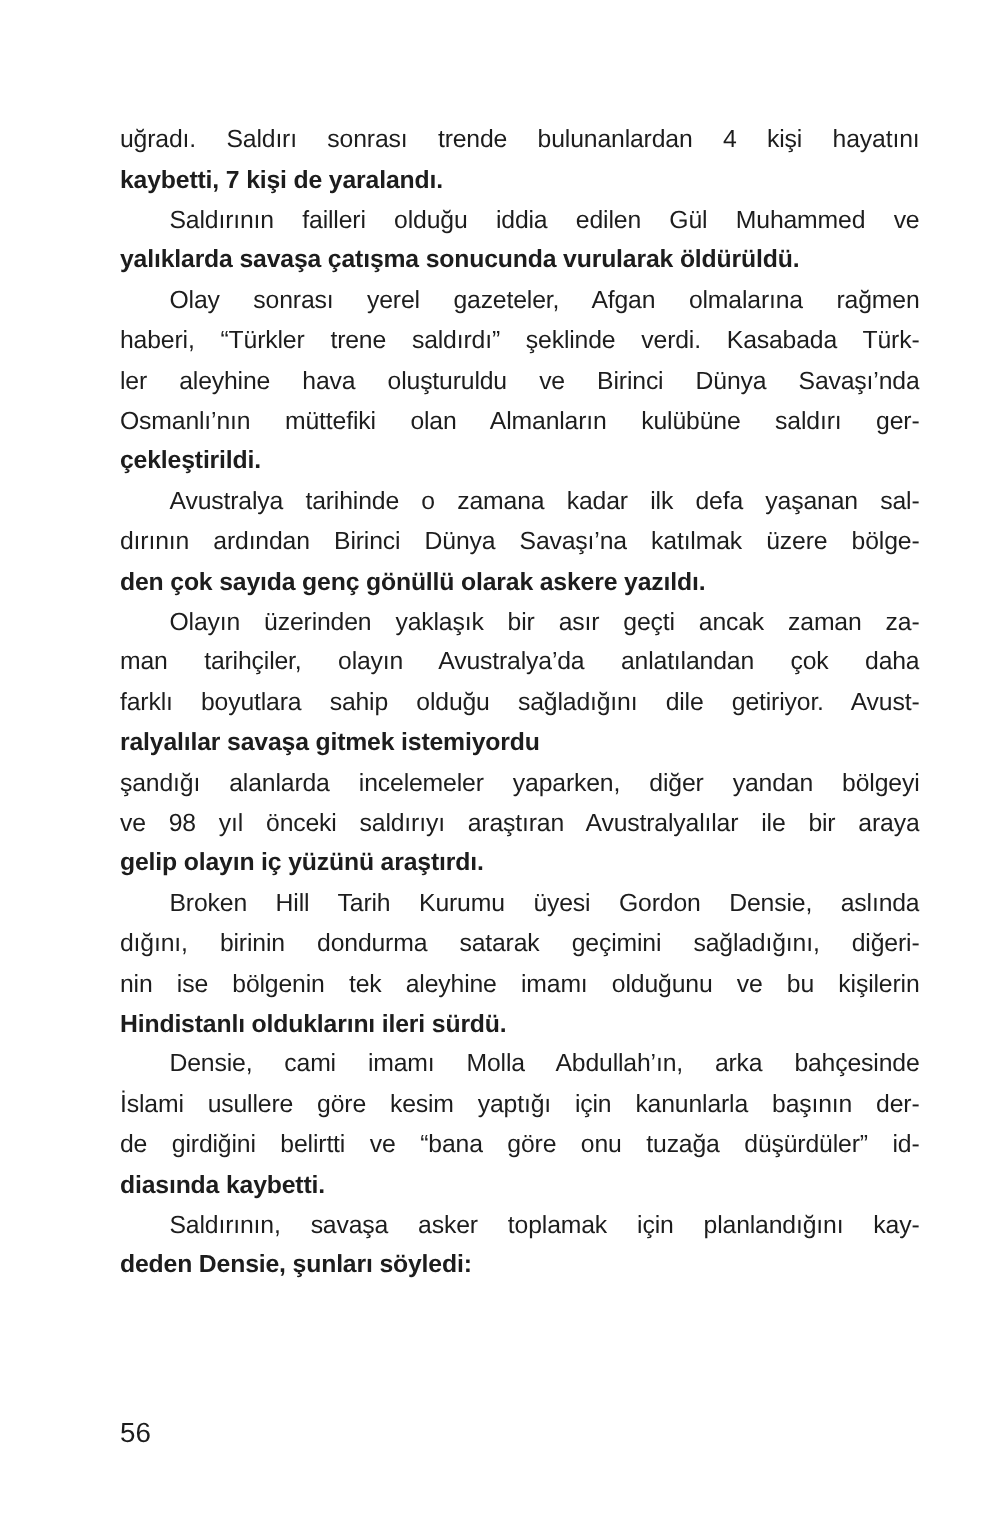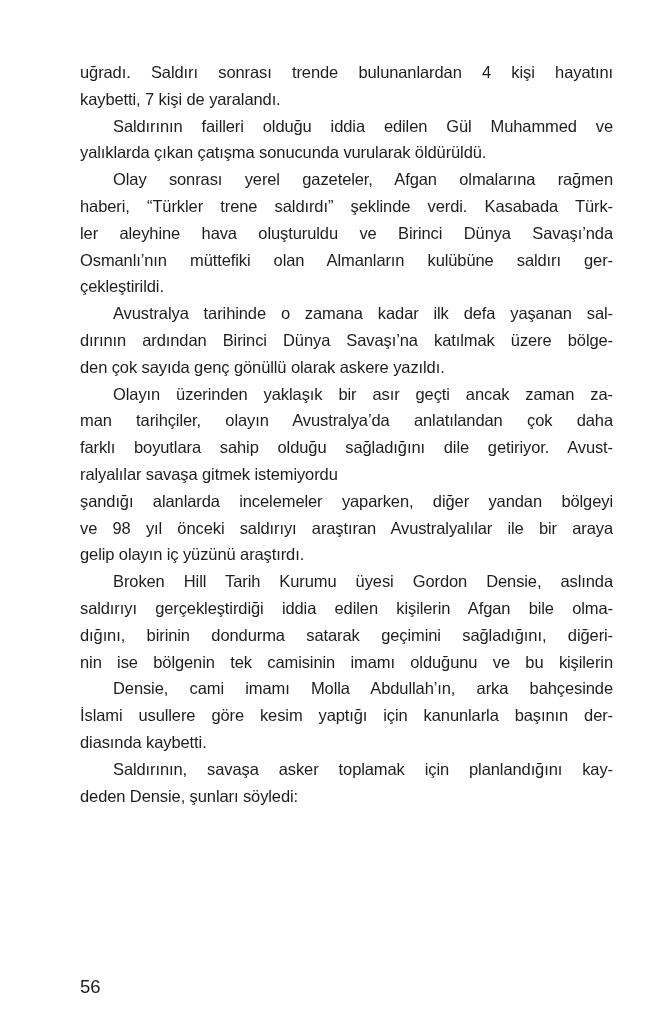--- a/index.html
+++ b/index.html
@@ -7,58 +7,57 @@
     position: relative;
     width: 658px;
     height: 1024px;
     background: #ffffff;
     font-family: "Liberation Sans", sans-serif;
     overflow: hidden;
   }
   .text-block {
     position: absolute;
     left: 80px;
-    top: 59px;
+    top: 80px;
     width: 533px;
     color: #1d1d1d;
     font-size: 16.5px;
     line-height: 26.8px;
     letter-spacing: -0.1px;
   }
   .para { margin: 0; padding: 0; }
   .line {
     text-align: justify;
     text-align-last: justify;
     white-space: normal;
     overflow: hidden;
     height: 26.8px;
   }
-  .line.last { text-align-last: left; }
+  .line.last { text-align-last: left; font-weight: bold; }
   .line.first.indented { text-indent: 33px; }
   .page-number {
     position: absolute;
     left: 80px;
     top: 944px;
     font-size: 18.5px;
     color: #1d1d1d;
-    margin-top: 32px;
   }
 </style>
 </head>
 <body>
 
 <div class="page">
   <div class="text-block">
       <div class="para">
         <div class="line first">uğradı. Saldırı sonrası trende bulunanlardan 4 kişi hayatını</div>
         <div class="line last">kaybetti, 7 kişi de yaralandı.</div>
       </div>
       <div class="para">
         <div class="line first indented">Saldırının failleri olduğu iddia edilen Gül Muhammed ve</div>
-        <div class="line last">yalıklarda çıkan çatışma sonucunda vurularak öldürüldü.</div>
+        <div class="line last">yalıklarda savaşa çatışma sonucunda vurularak öldürüldü.</div>
       </div>
       <div class="para">
         <div class="line first indented">Olay sonrası yerel gazeteler, Afgan olmalarına rağmen</div>
         <div class="line">haberi, “Türkler trene saldırdı” şeklinde verdi. Kasabada Türk-</div>
         <div class="line">ler aleyhine hava oluşturuldu ve Birinci Dünya Savaşı’nda</div>
         <div class="line">Osmanlı’nın müttefiki olan Almanların kulübüne saldırı ger-</div>
         <div class="line last">çekleştirildi.</div>
       </div>
       <div class="para">
         <div class="line first indented">Avustralya tarihinde o zamana kadar ilk defa yaşanan sal-</div>
@@ -71,27 +70,28 @@
         <div class="line">farklı boyutlara sahip olduğu sağladığını dile getiriyor. Avust-</div>
         <div class="line last">ralyalılar savaşa gitmek istemiyordu</div>
       </div>
       <div class="para">
         <div class="line">şandığı alanlarda incelemeler yaparken, diğer yandan bölgeyi</div>
         <div class="line">ve 98 yıl önceki saldırıyı araştıran Avustralyalılar ile bir araya</div>
         <div class="line last">gelip olayın iç yüzünü araştırdı.</div>
       </div>
       <div class="para">
         <div class="line first indented">Broken Hill Tarih Kurumu üyesi Gordon Densie, aslında</div>
-        <div class="line">saldırıyı gerçekleştirdiği iddia edilen kişilerin Afgan bile olma-</div>
         <div class="line">dığını, birinin dondurma satarak geçimini sağladığını, diğeri-</div>
-        <div class="line">nin ise bölgenin tek camisinin imamı olduğunu ve bu kişilerin</div>
+        <div class="line">nin ise bölgenin tek aleyhine imamı olduğunu ve bu kişilerin</div>
+        <div class="line last">Hindistanlı olduklarını ileri sürdü.</div>
       </div>
       <div class="para">
         <div class="line first indented">Densie, cami imamı Molla Abdullah’ın, arka bahçesinde</div>
         <div class="line">İslami usullere göre kesim yaptığı için kanunlarla başının der-</div>
+        <div class="line">de girdiğini belirtti ve “bana göre onu tuzağa düşürdüler” id-</div>
         <div class="line last">diasında kaybetti.</div>
       </div>
       <div class="para">
         <div class="line first indented">Saldırının, savaşa asker toplamak için planlandığını kay-</div>
         <div class="line last">deden Densie, şunları söyledi:</div>
       </div>
     </div>
   <div class="page-number">56</div>
 </div>
 

